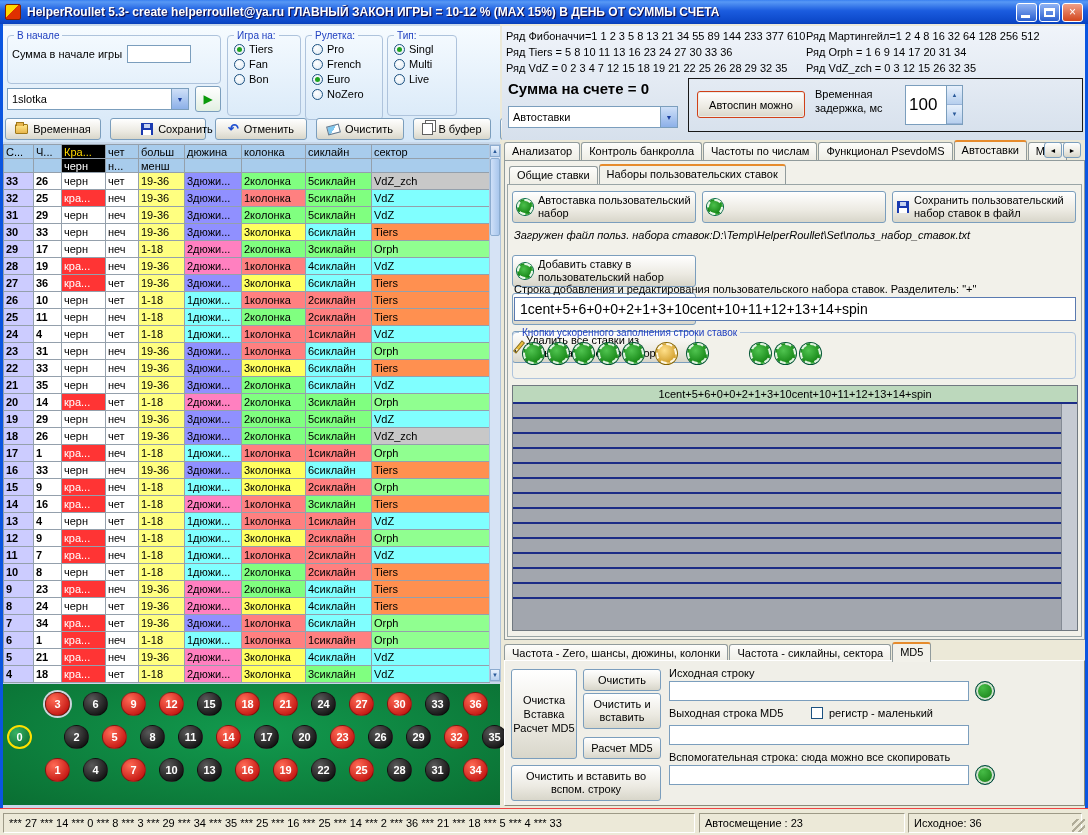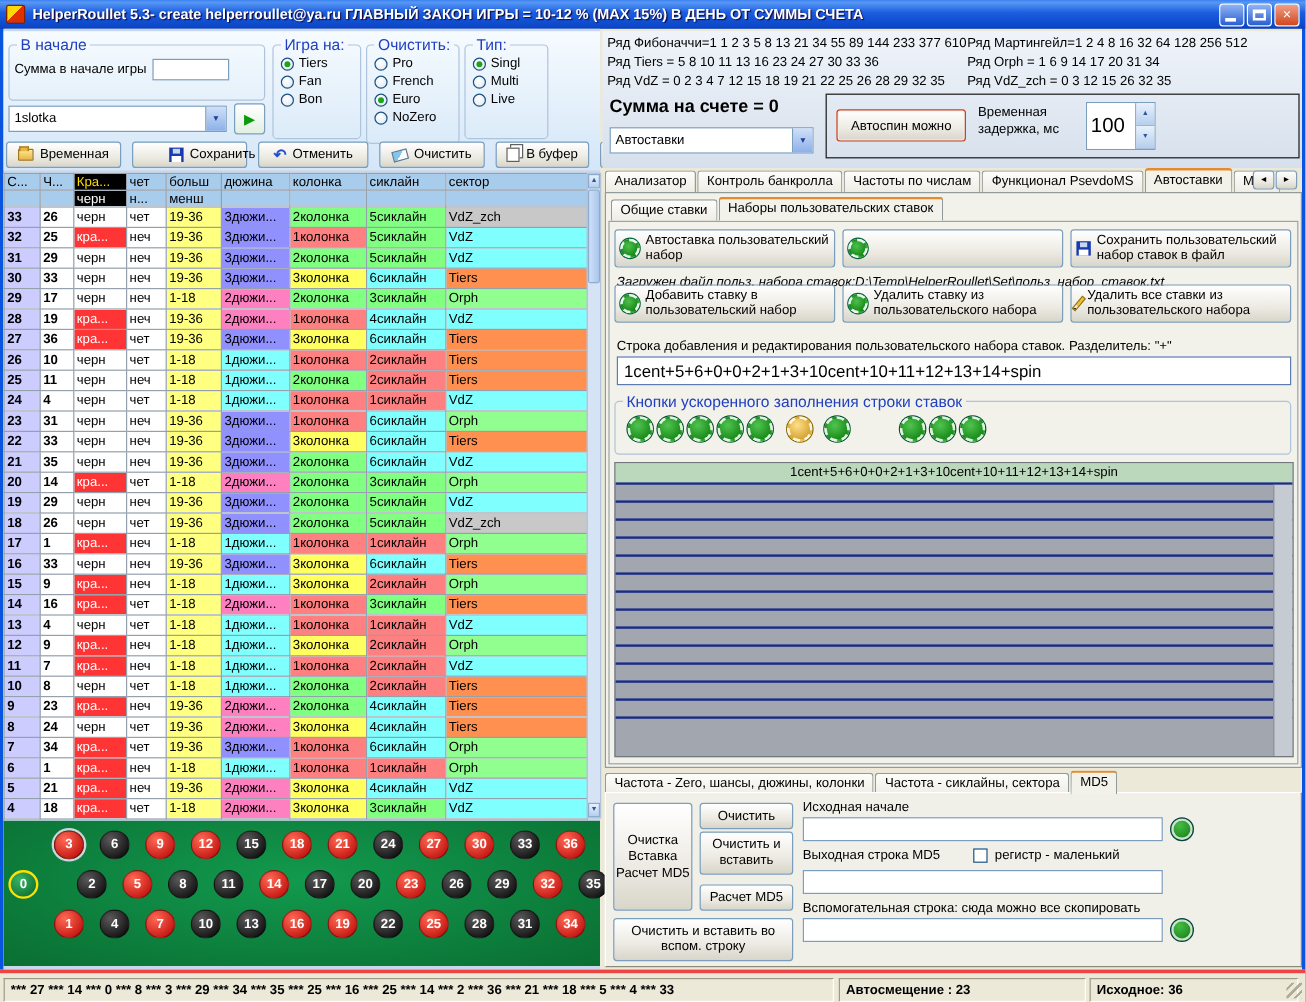--- a/index.html
+++ b/index.html
@@ -12,21 +12,21 @@
 .titlebar .title{color:#fff;font-weight:bold;font-size:12px;margin-left:6px;white-space:nowrap;overflow:hidden;text-shadow:1px 1px 1px #103;flex:1;}
 .winbtns{display:flex;gap:2px;}
 .winbtn{width:21px;height:19px;border:1px solid #fff;border-radius:3px;background:linear-gradient(180deg,#8fb3f4,#2a5fd0);color:#fff;font-size:12px;line-height:16px;text-align:center;position:relative;}
 .winbtn.close{background:linear-gradient(180deg,#f0a088,#d2471e);}
 .mini{position:absolute;left:4px;bottom:3px;width:9px;height:3px;background:#fff;}
 .maxi{position:absolute;left:4px;top:4px;width:11px;height:9px;border:2px solid #fff;border-top-width:3px;}
 
 .left-bg{position:absolute;left:3px;top:24px;width:497px;height:784px;background:#c8d8ea;}
 .left-top{position:absolute;left:3px;top:26px;width:497px;height:116px;background:linear-gradient(180deg,#f6fbff,#d4e6f7);}
 fieldset.gb{position:absolute;border:1px solid #aec3dc;border-radius:4px;background:transparent;}
-fieldset.gb legend{color:#2040c0;font-size:13px;padding:0 3px;margin-left:6px;}
+fieldset.gb legend{color:#2040c0;font-size:10px;padding:0 3px;margin-left:6px;}
 #gb-start{left:4px;top:4px;width:214px;height:54px;}
 #gb-start .inner{display:flex;align-items:center;gap:5px;padding:4px 4px 0 4px;}
 .txt{border:1px solid #7b9ebd;background:#fff;height:18px;font-size:11px;font-family:inherit;padding:0 3px;}
 #start-sum-input{width:64px;}
 #gb-game{left:224px;top:4px;width:74px;height:86px;}
 #gb-roulette{left:302px;top:4px;width:78px;height:90px;}
 #gb-type{left:384px;top:4px;width:70px;height:86px;}
 .radios{display:flex;flex-direction:column;gap:3px;padding:2px 6px;}
 .radio{display:flex;align-items:center;gap:4px;}
 .radio .dot{width:11px;height:11px;border-radius:50%;border:1px solid #1c5180;background:radial-gradient(circle at 40% 35%,#fff,#dce8f2);position:relative;flex:0 0 auto;}
@@ -94,21 +94,21 @@
 .tab{height:18px;padding:2px 7px 0 7px;border:1px solid #919b9c;border-bottom:none;border-radius:3px 3px 0 0;background:linear-gradient(180deg,#fdfdfb,#eeede5);margin-right:1px;white-space:nowrap;font-size:11px;}
 .tab.active{height:20px;background:#f2f1ea;border-top:2px solid #e68b2c;font-weight:normal;position:relative;z-index:3;}
 .tab-scroll{position:absolute;left:1044px;top:142px;display:flex;gap:1px;}
 .tab-scroll .xp-btn{width:18px;height:16px;font-size:7px;}
 .tab-content{position:absolute;left:504px;top:160px;width:581px;height:480px;background:#f2f1ea;border:1px solid #919b9c;z-index:2;}
 #sub-tabs{left:4px;top:3px;}
 .sub-content{position:absolute;left:2px;top:23px;right:2px;bottom:2px;border:1px solid #9aa5a6;background:#f2f1ea;}
 
 .btnrow{position:absolute;left:4px;display:flex;gap:6px;}
 #btnrow1{top:6px;}
-#btnrow2{top:52px;}
+#btnrow2{top:70px;flex-direction:column;}
 .bigbtn{width:184px;height:32px;justify-content:flex-start;text-align:left;white-space:normal;line-height:1.15;padding:2px 4px;font-size:11px;}
 .smalltxt{position:absolute;font-size:11px;white-space:nowrap;}
 #file-lbl{left:6px;top:44px;font-style:italic;}
 #edit-lbl{left:6px;top:98px;}
 #bet-input{position:absolute;left:6px;top:112px;width:562px;height:24px;border:1px solid #5a7ab0;font-size:14px;font-family:inherit;padding:0 5px;}
 #chips-gb{left:4px;top:142px;width:564px;height:52px;}
 .chips-row{display:flex;align-items:center;padding-top:5px;}
 .chip{width:21px;height:21px;border-radius:50%;flex:0 0 auto;}
 .chip.green{background:radial-gradient(circle at 38% 32%,#50c450,#0a7a0a);border:2px dashed #dff3df;box-shadow:0 0 0 1px #053;}
 .chip.gold{background:radial-gradient(circle at 38% 32%,#ffe08a,#c89018);border:2px dashed #fff8e0;box-shadow:0 0 0 1px #860;}
@@ -123,21 +123,21 @@
 #md5-big{left:6px;top:8px;width:66px;height:90px;white-space:pre-line;line-height:1.3;}
 #md5-clear{left:78px;top:8px;width:78px;height:22px;}
 #md5-clearpaste{left:78px;top:32px;width:78px;height:36px;white-space:normal;line-height:1.15;}
 #md5-calc{left:78px;top:76px;width:78px;height:22px;}
 #md5-auxbtn{left:6px;top:104px;width:150px;height:36px;white-space:normal;line-height:1.15;}
 .md5-lbl{position:absolute;font-size:11px;white-space:nowrap;}
 .md5-in{position:absolute;width:300px;height:20px;border:1px solid #7b9ebd;background:#fff;font-family:inherit;font-size:11px;padding:0 3px;}
 .gbtn{position:absolute;width:20px;height:20px;border-radius:50%;background:radial-gradient(circle at 38% 32%,#46bc46,#0c720c);border:1px solid #044;box-shadow:0 0 0 2px #cfe0cf inset;}
 .checkbox{position:absolute;width:12px;height:12px;border:1px solid #1c5180;background:#fff;}
 
-.statusbar{position:absolute;left:0;top:808px;width:1088px;height:27px;background:#ece9d8;border-top:3px solid #ef4444;font-weight:bold;}
+.statusbar{position:absolute;left:0;top:808px;width:1088px;height:27px;background:#ece9d8;border-top:1px solid #ef4444;}
 .spanel{position:absolute;top:4px;height:20px;border:1px solid;border-color:#9d9a87 #ffffff #ffffff #9d9a87;padding:3px 5px 0 5px;font-size:11px;white-space:nowrap;overflow:hidden;}
 #sp1{left:3px;width:692px;}
 #sp2{left:699px;width:206px;}
 #sp3{left:908px;width:174px;}
 .grip{position:absolute;right:3px;bottom:3px;width:13px;height:13px;background:repeating-linear-gradient(135deg,transparent 0 3px,#b0ac98 3px 5px);}
 </style>
 </head>
 <body>
 
 <div id="win">
@@ -186,21 +186,21 @@
             <span class="dot"></span>
             <span>Fan</span>
           </label>
           <label class="radio">
             <span class="dot"></span>
             <span>Bon</span>
           </label>
         </div>
     </fieldset>
     <fieldset class="gb" id="gb-roulette">
-      <legend able="false">Очистить:</legend>
+      <legend able="false">Рулетка:</legend>
       <div class="radios">
           <label class="radio">
             <span class="dot"></span>
             <span>Pro</span>
           </label>
           <label class="radio">
             <span class="dot"></span>
             <span>French</span>
           </label>
           <label class="radio">
@@ -786,21 +786,21 @@
     </div>
   <div class="md5-panel">
     <button class="xp-btn" id="md5-big">Очистка
 Вставка
 Расчет MD5</button>
     <button class="xp-btn" id="md5-clear">Очистить</button>
     <button class="xp-btn" id="md5-clearpaste">Очистить и вставить</button>
     <button class="xp-btn" id="md5-calc">Расчет MD5</button>
     <button class="xp-btn" id="md5-auxbtn">Очистить и вставить во вспом. строку</button>
 
-    <div class="md5-lbl" style="left:164px;top:6px;">Исходная начале</div>
+    <div class="md5-lbl" style="left:164px;top:6px;">Исходная строку</div>
     <input class="md5-in" style="left: 164px; top: 20px;">
     <div class="gbtn" style="left:470px;top:20px;"></div>
 
     <div class="md5-lbl" style="left:164px;top:46px;">Выходная строка MD5</div>
     <span class="checkbox" style="left:306px;top:46px;"></span>
     <div class="md5-lbl" style="left:324px;top:46px;">регистр - маленький</div>
     <input class="md5-in" style="left: 164px; top: 64px;">
 
     <div class="md5-lbl" style="left:164px;top:90px;">Вспомогательная строка: сюда можно все скопировать</div>
     <input class="md5-in" style="left: 164px; top: 104px;">

